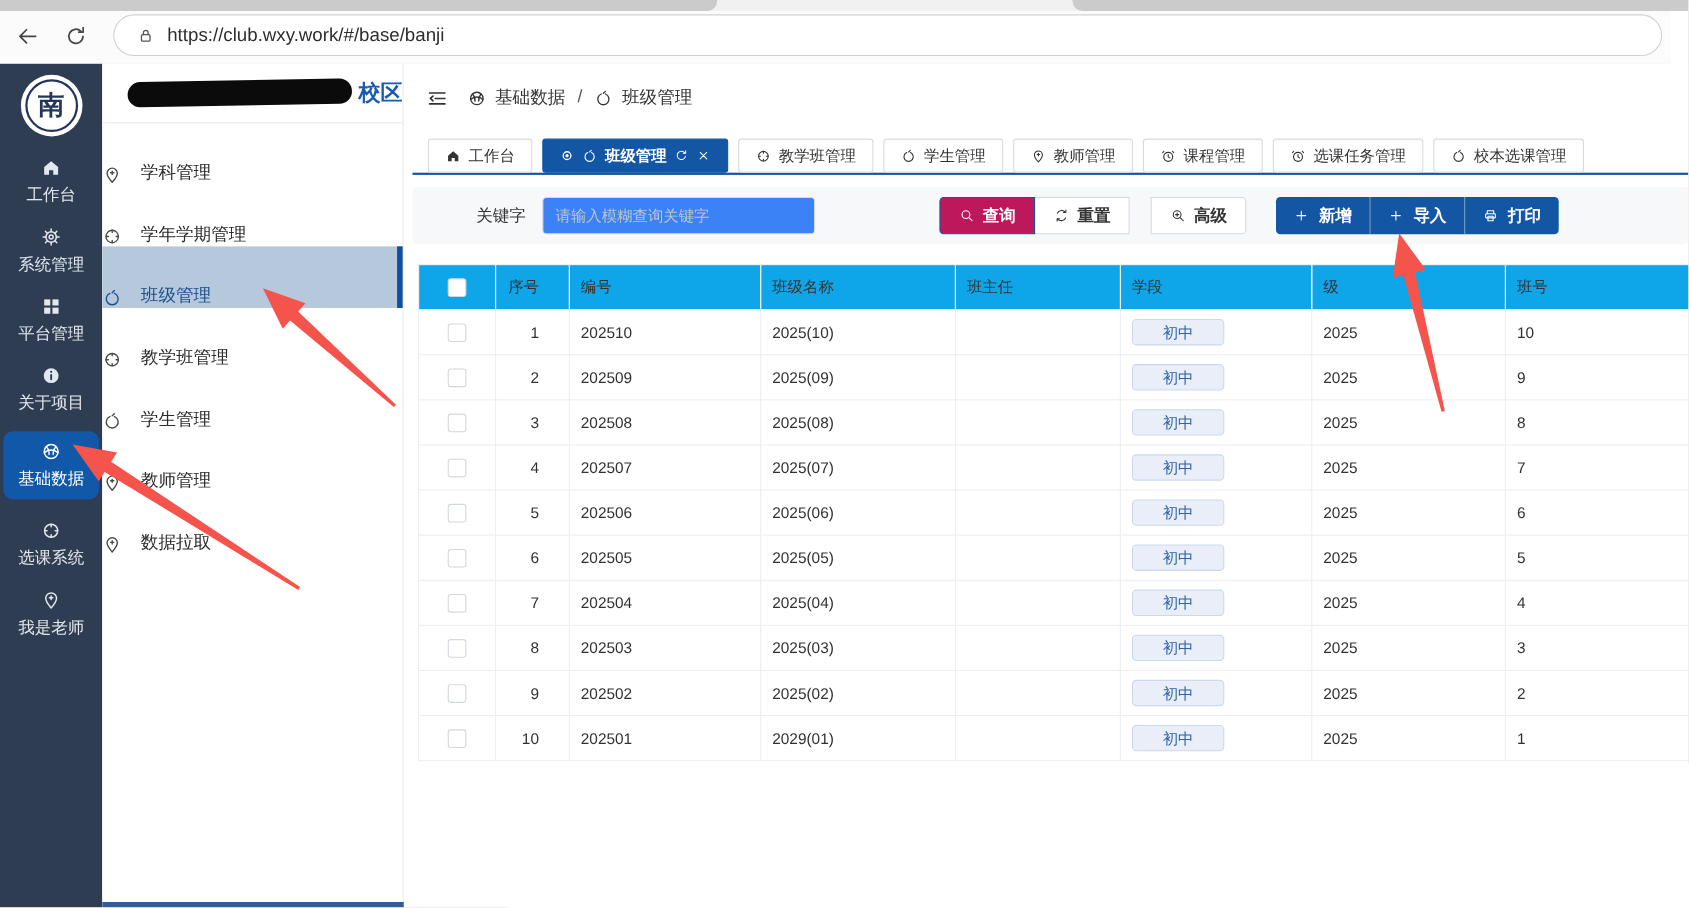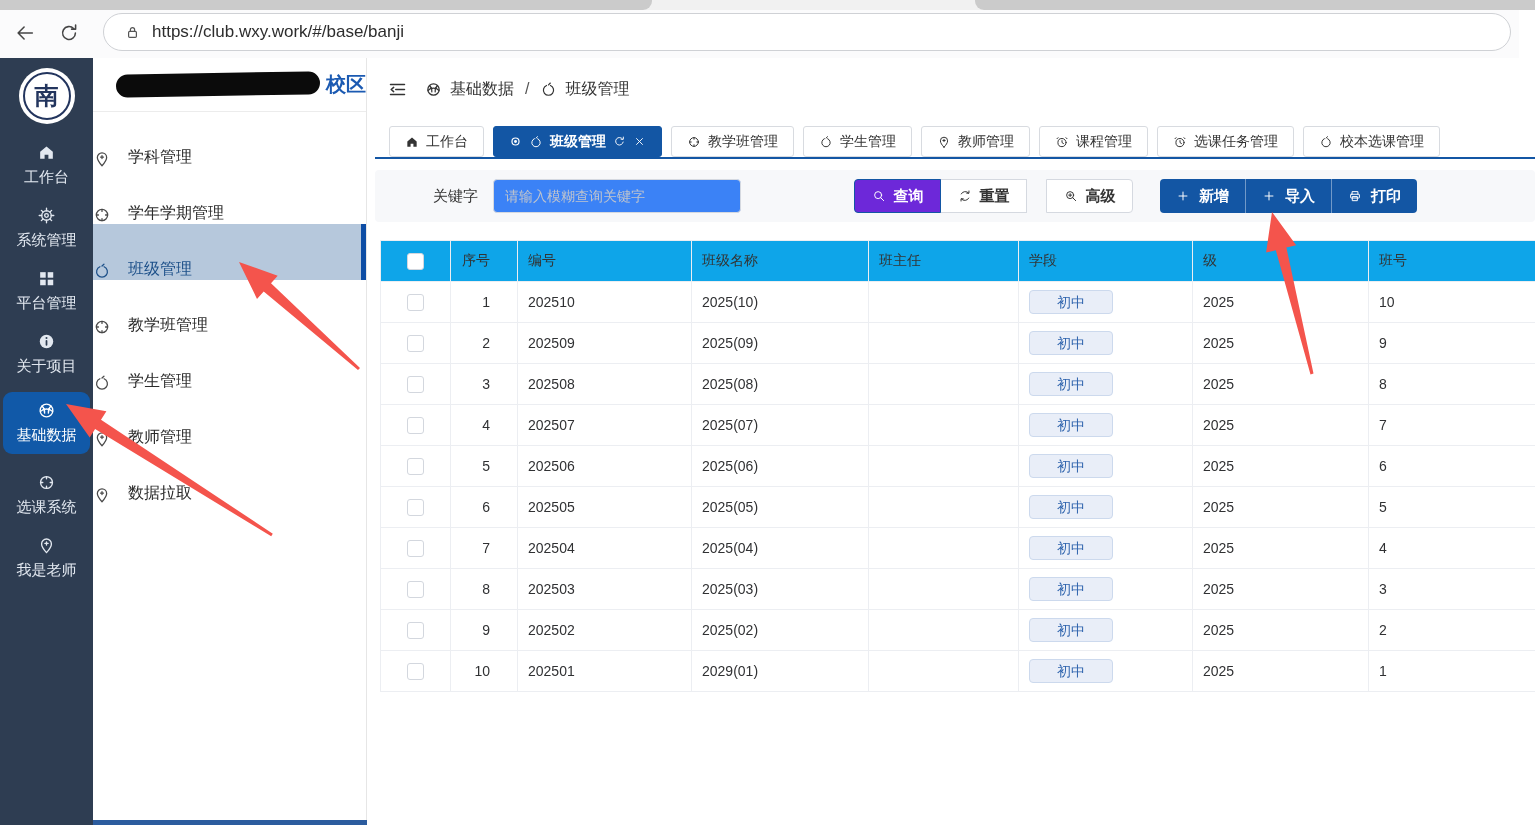--- a/index.html
+++ b/index.html
@@ -63,21 +63,21 @@
   .kw-input{margin-left:15px;width:224px;height:32px;border:1px solid #d5d9e0;border-radius:4px;padding:0 11px;
             font-size:14px;color:#333;background:#3b82f6;outline:none;box-sizing:content-box;font-family:inherit;}
   .kw-input::placeholder{color:#bfc4cd;}
   .btn-group{display:flex;height:34px;border-radius:4px;}
   .btn-group.light{margin-left:113px;}
   .lbtn{display:inline-flex;align-items:center;justify-content:center;gap:8px;width:87px;font-size:15px;font-weight:bold;
         background:#fff;border:1px solid #d5d9e0;color:#333;cursor:pointer;box-sizing:border-box;}
   .lbtn + .lbtn{margin-left:-1px;}
   .lbtn:first-child{border-radius:4px 0 0 4px;}
   .lbtn:last-child{border-radius:0 4px 4px 0;margin-left:19px;}
-  .lbtn.primary{background:#6d28d9;border-color:#1356a4;color:#fff;position:relative;z-index:1;}
+  .lbtn.primary{background:#be185d;border-color:#1356a4;color:#fff;position:relative;z-index:1;}
   .btn-group.dark{margin-left:27px;background:#1356a4;border-radius:4px;overflow:hidden;}
   .dbtn{display:inline-flex;align-items:center;justify-content:center;gap:9px;width:85px;font-size:15px;font-weight:bold;color:#fff;cursor:pointer;}
   .dbtn + .dbtn{border-left:1px solid rgba(255,255,255,.4);}
   .bicon{width:14px;height:14px;display:inline-block;}
   .bicon svg{width:100%;height:100%;}
   
   .table-wrap{position:absolute;top:182px;left:13px;right:0;bottom:0;}
   table{border-collapse:collapse;width:1155px;table-layout:fixed;font-size:14px;color:#303133;}
   th,td{border:1px solid #eceef2;height:41px;padding:0 10px;text-align:left;font-weight:normal;white-space:nowrap;overflow:hidden;box-sizing:border-box;}
   th{background:#0ea5e9;color:#333;}

